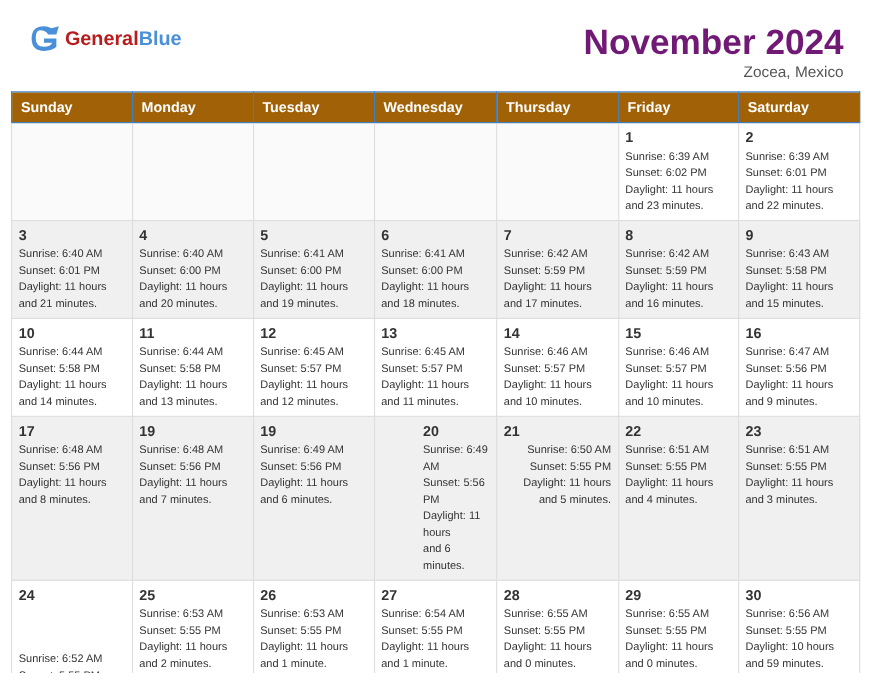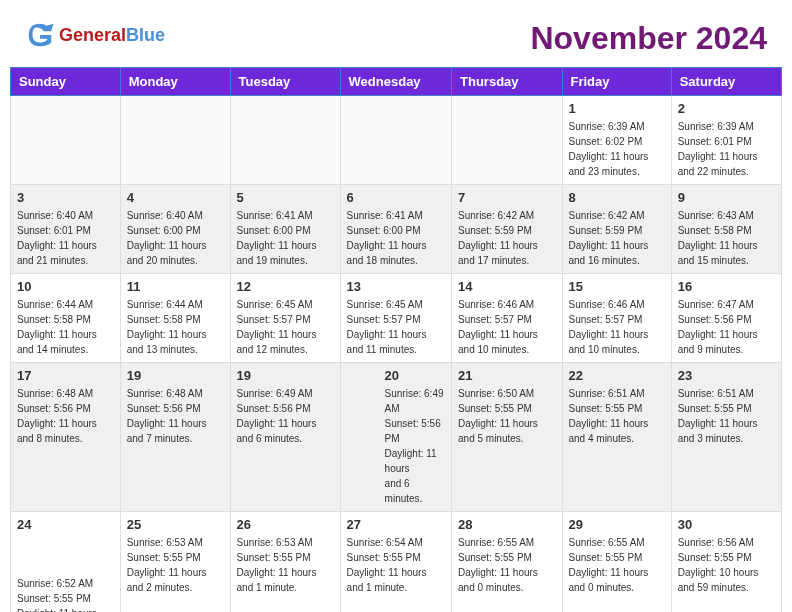--- a/index.html
+++ b/index.html
@@ -36,21 +36,21 @@
     .location {
       font-size: 14px;
       color: #555;
     }
     .calendar {
       width: 100%;
       border-collapse: collapse;
       margin-top: 5px;
     }
     .calendar th {
-      background-color: #6d28d9;
+      background-color: #a16207;
       color: white;
       text-align: left;
       padding: 6px 8px;
       font-size: 13px;
       font-weight: bold;
       border: 1px solid #3a80c9;
     }
     .calendar td {
       vertical-align: top;
       border: 1px solid #ddd;
@@ -86,20 +86,21 @@
     <svg class="logo-icon" viewBox="0 0 40 40" xmlns="http://www.w3.org/2000/svg">
       <path d="M5 20 Q5 5 20 5 Q30 5 35 15 L25 15 Q22 10 15 10 Q10 10 10 20 Q10 30 20 30 Q28 30 30 25 L20 25 L20 20 L35 20 L35 30 Q30 35 20 35 Q5 35 5 20Z" fill="#4a90d9"></path>
       <path d="M28 8 L38 5 L35 15Z" fill="#4a90d9"></path>
     </svg>
     <div>
       <span style="font-size:18px;font-weight:bold;color:#b91c1c;">General</span><span style="font-size:18px;font-weight:bold;color:#4a90d9;">Blue</span>
     </div>
   </div>
   <div class="title-area">
     <div class="month-title">November 2024</div>
+    <div class="location">Zocea, Mexico</div>
   </div>
 </div>
 
 <table class="calendar">
   <thead>
     <tr>
     <th>Sunday</th>
         <th>Monday</th>
         <th>Tuesday</th>
         <th>Wednesday</th>
@@ -256,21 +257,21 @@
         </td>
         <td style="background: rgb(240, 240, 240); padding-left: 44px;">
           <div class="day-number">20</div>
           <div class="day-info" style="white-space: pre-line;">Sunrise: 6:49 AM
 Sunset: 5:56 PM
 Daylight: 11 hours
 and 6 minutes.</div>
         </td>
         <td style="background: rgb(240, 240, 240);">
           <div class="day-number">21</div>
-          <div class="day-info" style="white-space: pre-line;">Sunrise: 6:50 AM
+          <div class="day-info" style="white-space: pre-line; text-align: right;">Sunrise: 6:50 AM
 Sunset: 5:55 PM
 Daylight: 11 hours
 and 5 minutes.</div>
         </td>
         <td style="background: rgb(240, 240, 240);">
           <div class="day-number">22</div>
           <div class="day-info" style="white-space: pre-line;">Sunrise: 6:51 AM
 Sunset: 5:55 PM
 Daylight: 11 hours
 and 4 minutes.</div>

